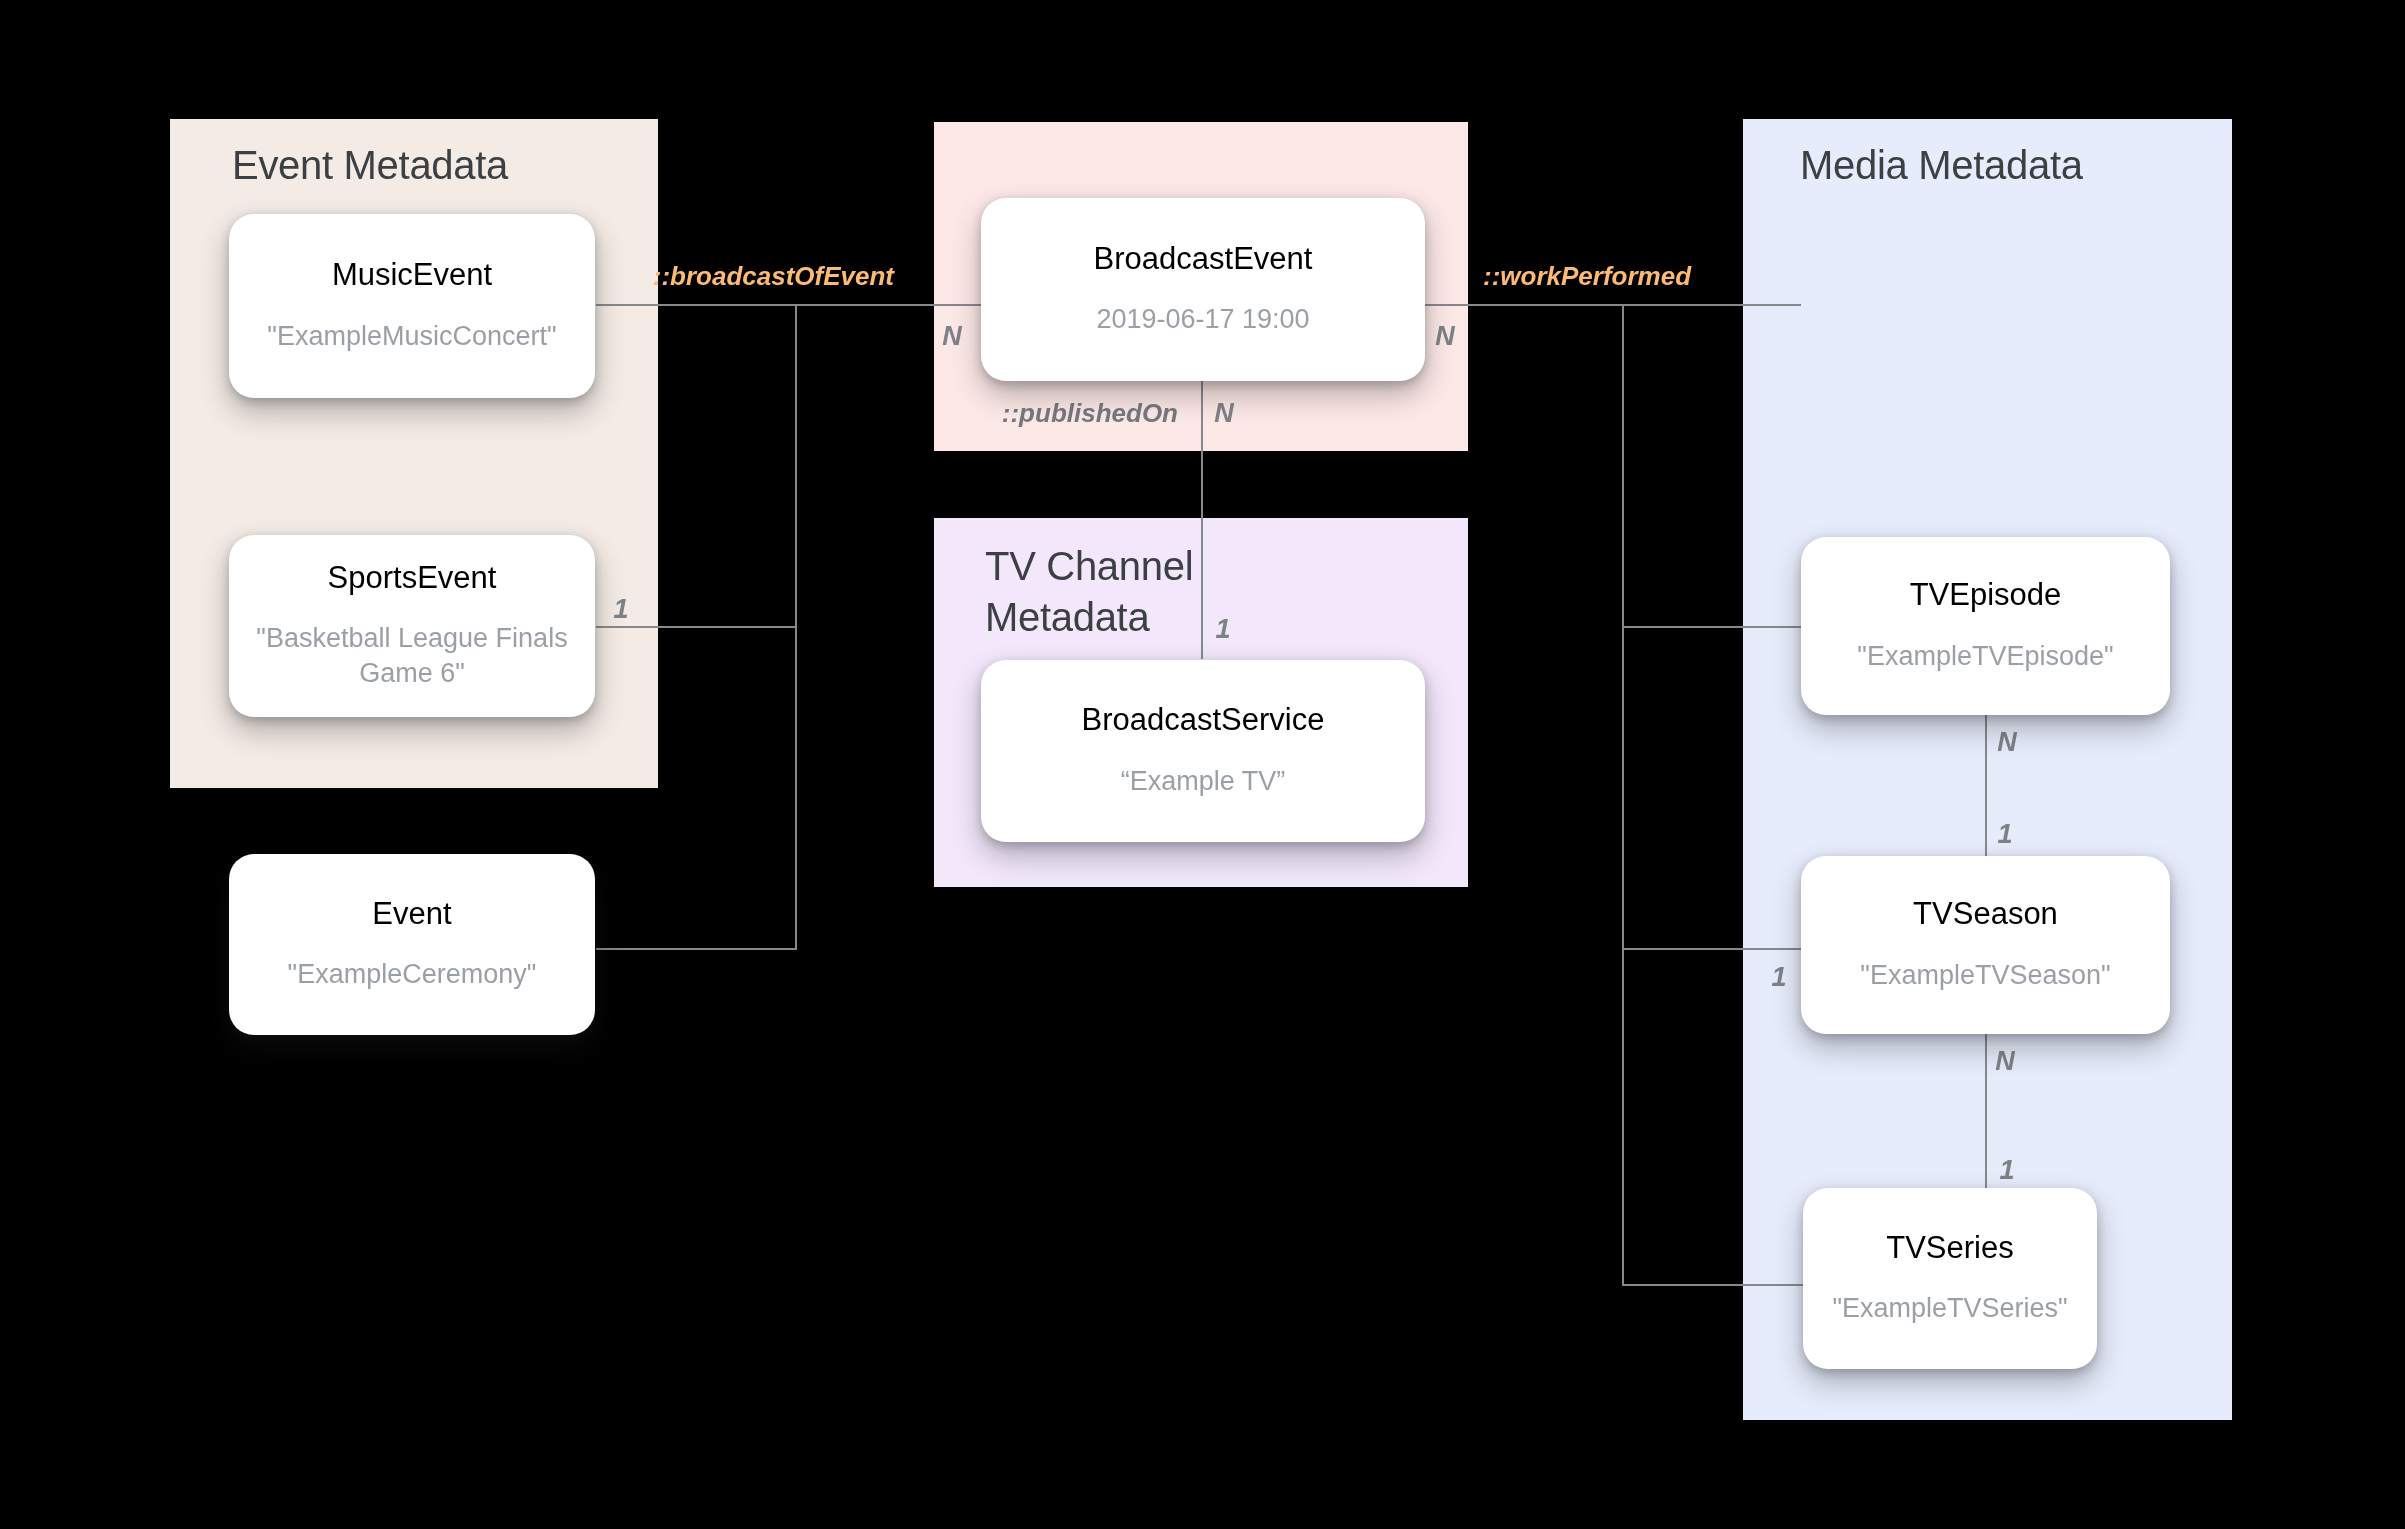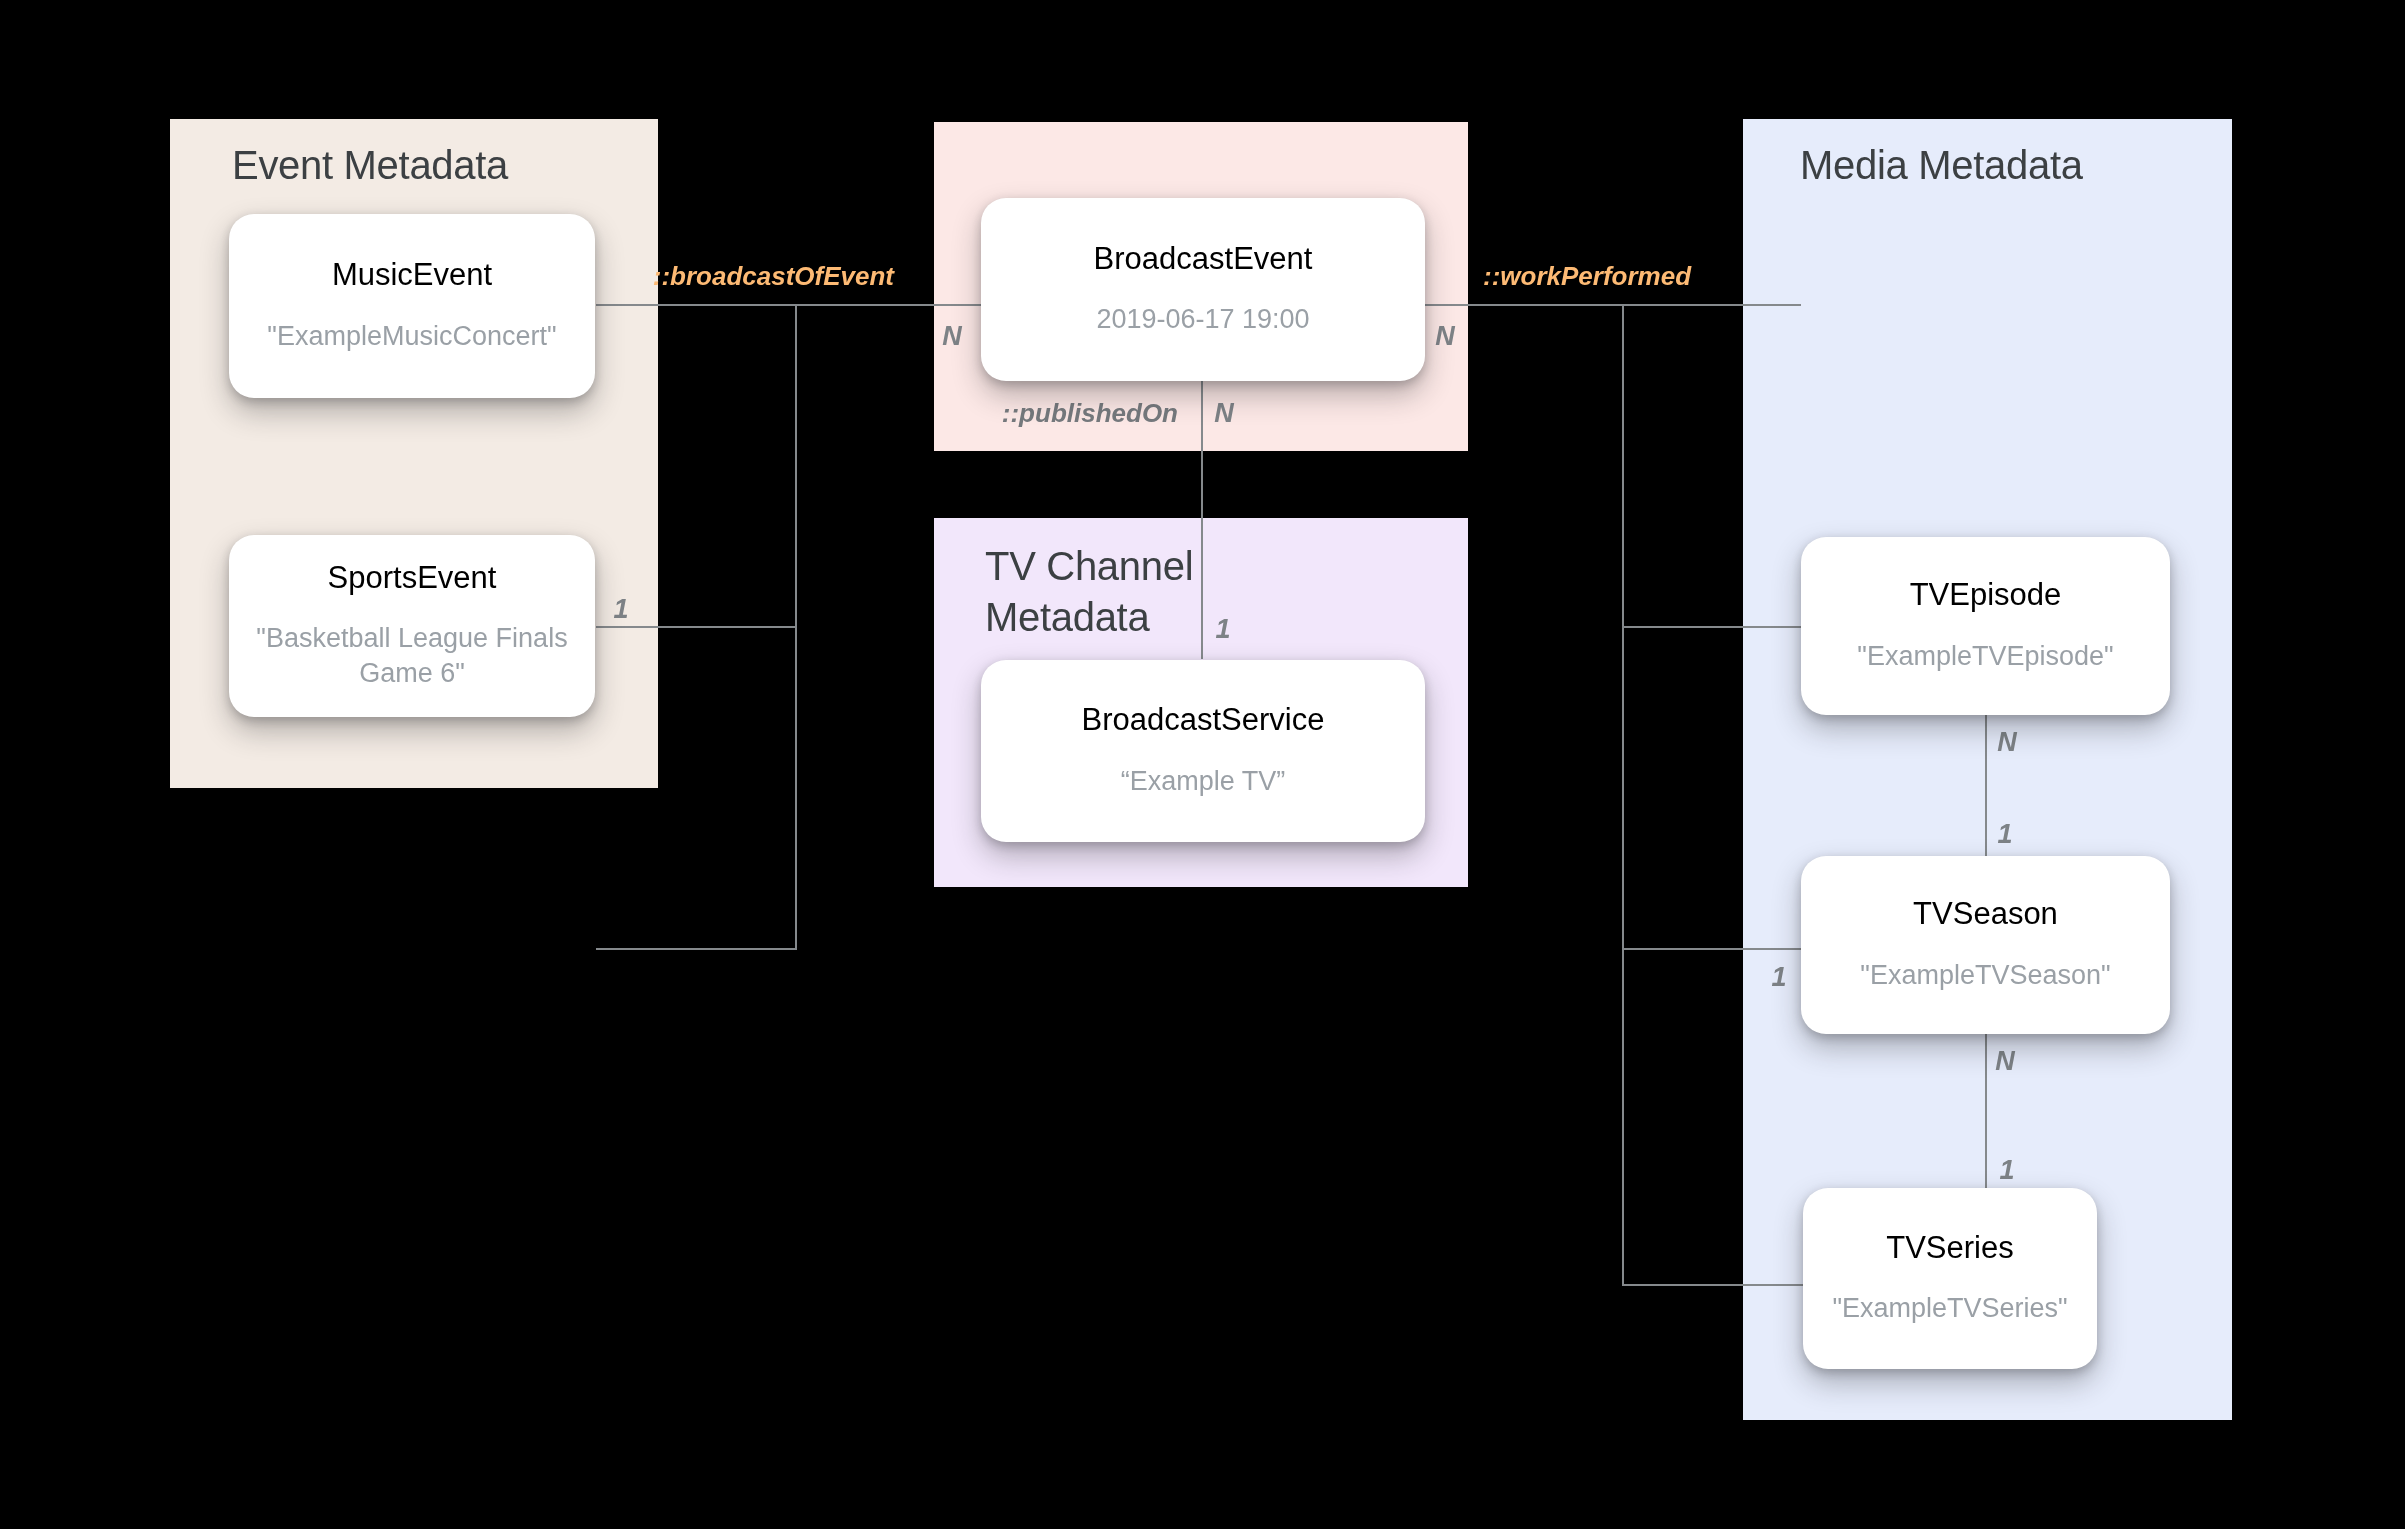--- a/index.html
+++ b/index.html
@@ -119,20 +119,24 @@
   <div class="card" style="left:229px;top:214px;width:366px;height:184px;">
     <div class="card-title">MusicEvent</div>
     <div class="card-subtitle">"ExampleMusicConcert"</div>
   </div>
 
   <div class="card" style="left:229px;top:535px;width:366px;height:182px;align-items:center;">
     <div class="card-title">SportsEvent</div>
     <div class="card-subtitle">"Basketball League Finals Game 6"</div>
   </div>
 
+  <div class="card" style="left:229px;top:854px;width:366px;height:181px;">
+    <div class="card-title">Event</div>
+    <div class="card-subtitle">"ExampleCeremony"</div>
+  </div>
 
   <div class="card" style="left:981px;top:198px;width:444px;height:183px;">
     <div class="card-title">BroadcastEvent</div>
     <div class="card-subtitle">2019-06-17 19:00</div>
   </div>
 
   <div class="card" style="left:981px;top:660px;width:444px;height:182px;">
     <div class="card-title">BroadcastService</div>
     <div class="card-subtitle">“Example TV”</div>
   </div>

